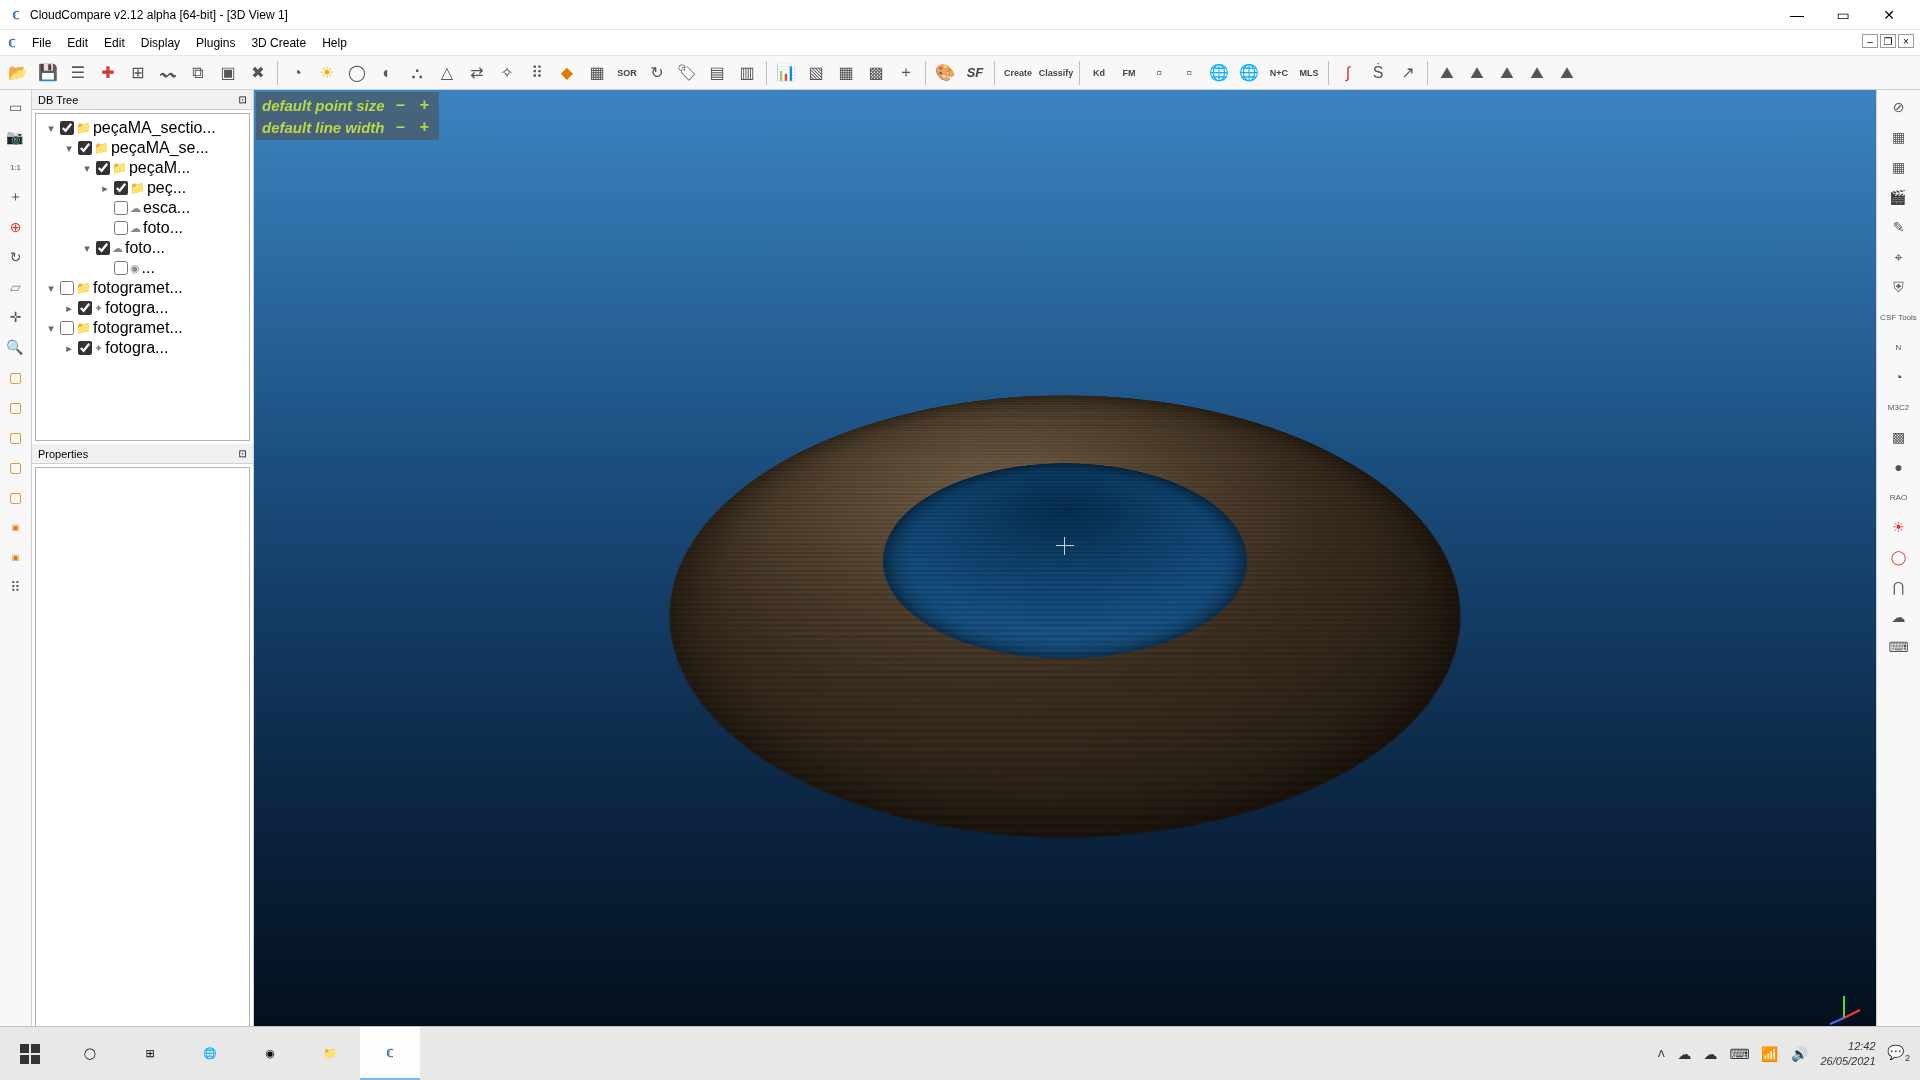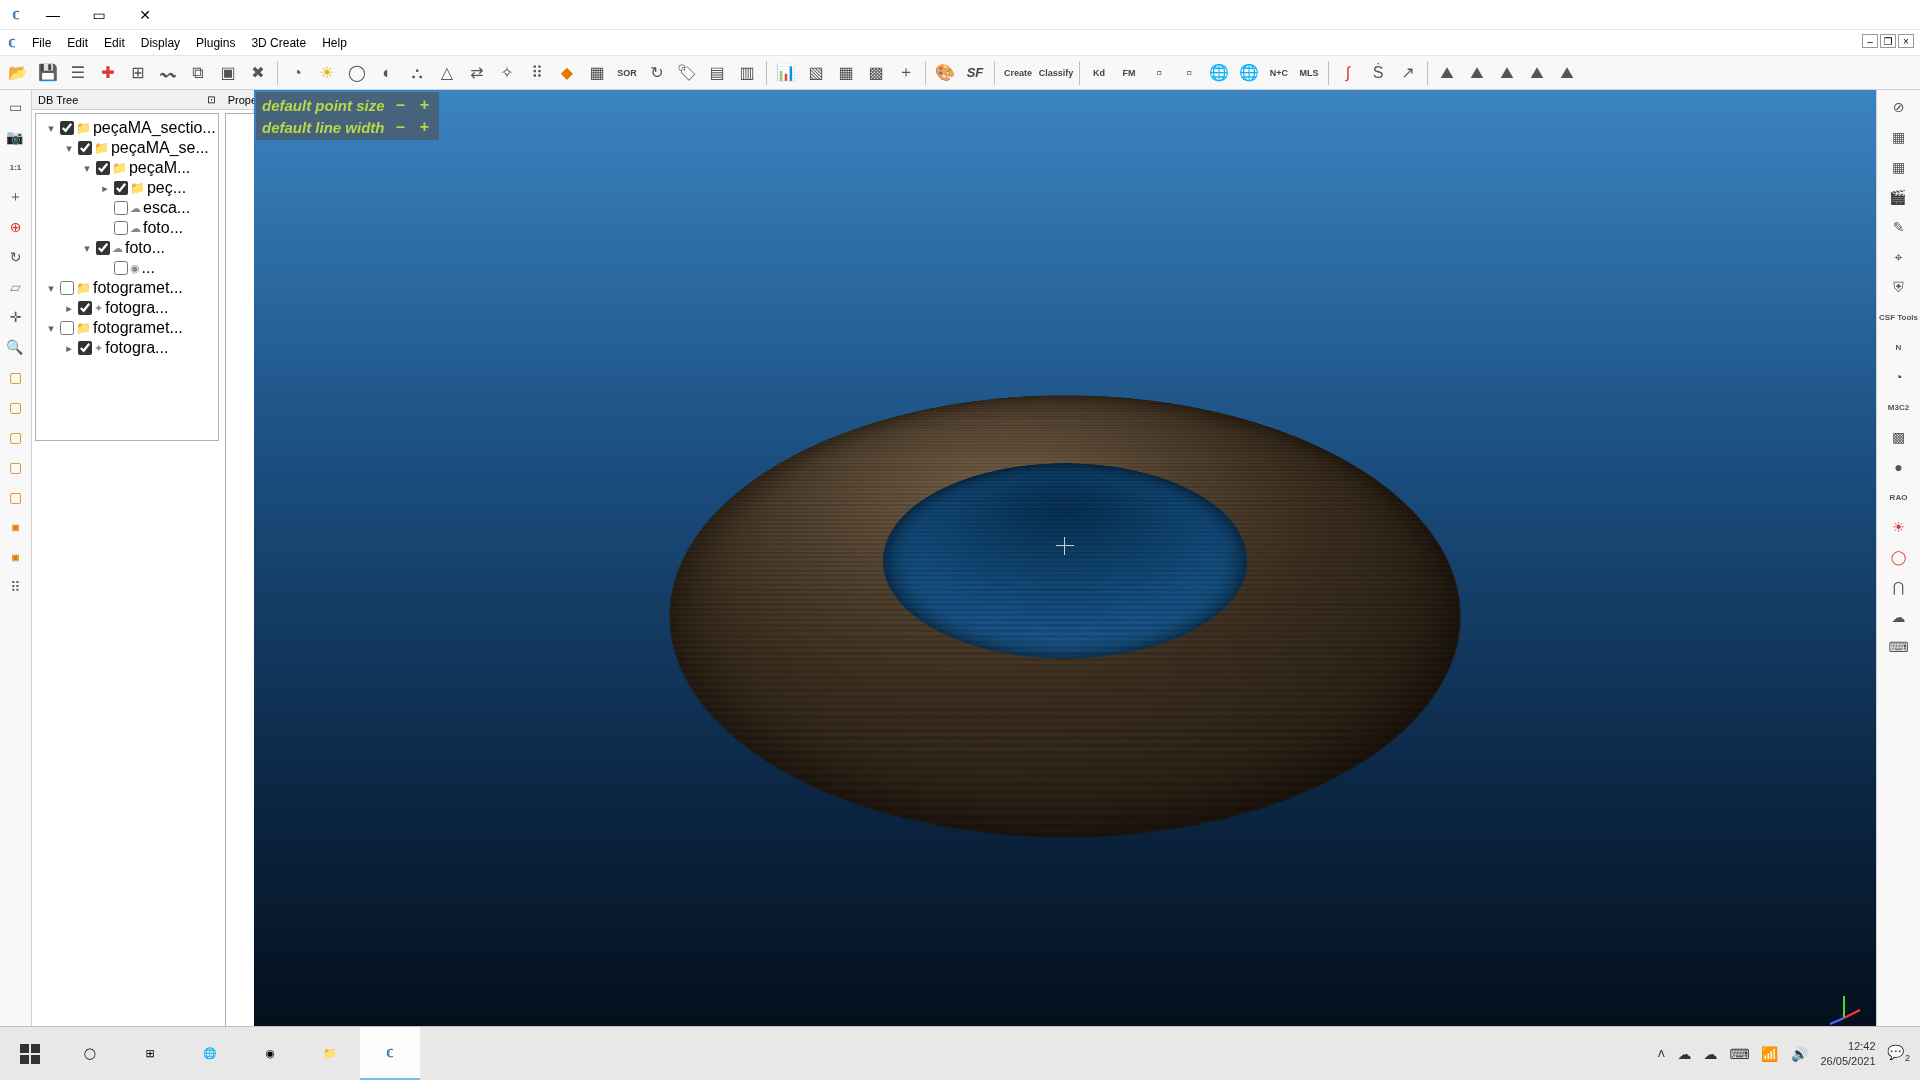--- a/index.html
+++ b/index.html
@@ -25,24 +25,24 @@
 .tb-btn-wide { width: 36px; }
 .tb-sep { width: 1px; height: 24px; background: #c0c0c0; margin: 0 3px; }
 .tb-txt { font-size: 9px; font-weight: bold; color: #444; }
 
 
 .main { display: flex; height: calc(100% - 30px - 26px - 34px - 40px); }
 
 
 .left-vtb { width: 32px; background: #f8f8f8; border-right: 1px solid #d0d0d0; display: flex; flex-direction: column; align-items: center; padding: 4px 0; gap: 4px; }
 .vtb-btn { width: 26px; height: 26px; display: flex; align-items: center; justify-content: center; cursor: pointer; border: 1px solid transparent; font-size: 14px; color: #555; }
-.vtb-txt { font-size: 8px; font-weight: bold; }
-
-
-.left-panels { width: 222px; display: flex; flex-direction: row; border-right: 1px solid #d0d0d0; }
+.vtb-txt { font-size: 8px; font-weight: normal; }
+
+
+.left-panels { width: 222px; display: flex; flex-direction: column; border-right: 1px solid #d0d0d0; }
 .panel-head { height: 20px; background: #f0f0f0; border-bottom: 1px solid #d0d0d0; display: flex; align-items: center; padding: 0 6px; font-size: 11px; }
 .panel-head .pin { margin-left: auto; cursor: pointer; font-size: 10px; }
 .db-tree { flex: 0 0 auto; }
 .tree { background: #fff; border: 1px solid #b0b0b0; margin: 3px; height: 328px; overflow: auto; padding: 4px 2px; }
 .tree-row { display: flex; align-items: center; height: 20px; white-space: nowrap; gap: 2px; cursor: pointer; }
 .tw { width: 14px; display: inline-flex; justify-content: center; color: #666; }
 .cb { width: 14px; height: 14px; accent-color: #333; }
 .fld { color: #e6b659; font-size: 12px; }
 .cld { color: #888; font-size: 11px; }
 .mesh { color: #888; font-size: 11px; }
@@ -89,28 +89,29 @@
 .taskbar { position: absolute; left: 0; right: 0; bottom: 0; height: 54px; background: #e8e8e8; display: flex; align-items: center; border-top: 1px solid #c0c0c0; }
 .start { width: 60px; height: 54px; display: flex; align-items: center; justify-content: center; cursor: pointer; }
 .start svg { width: 20px; height: 20px; }
 .search { flex: 0 0 410px; height: 54px; background: #fff; display: flex; align-items: center; padding: 0 14px; gap: 12px; cursor: text; }
 .search svg { width: 20px; height: 20px; color: #333; }
 .search-txt { color: #666; font-size: 16px; }
 .tb-icons { display: flex; height: 54px; }
 .tb-app { width: 60px; display: flex; align-items: center; justify-content: center; cursor: pointer; position: relative; }
 .tb-app.active { background: #fdfdfd; border-bottom: 3px solid #76b9ed; }
 .tray { margin-left: auto; display: flex; align-items: center; gap: 12px; padding: 0 10px; color: #333; }
-.tray .clock { text-align: right; font-size: 13px; line-height: 15px; }
+.tray .clock { text-align: right; font-size: 13px; line-height: 15px; font-style: italic; }
 .tray-icon { cursor: pointer; font-size: 14px; }
 </style>
 </head>
 <body>
 
 <div class="titlebar">
   <span class="app-icon">ℂ</span>
+  <span class="title-text">CloudCompare v2.12 alpha [64-bit] - [3D View 1]</span>
   <div class="win-btns">
     <div class="win-btn">—</div>
     <div class="win-btn">▭</div>
     <div class="win-btn">✕</div>
   </div>
 </div>
 
 <div class="menubar">
   <span class="app-icon">ℂ</span>
   <span class="menu-item">File</span>

